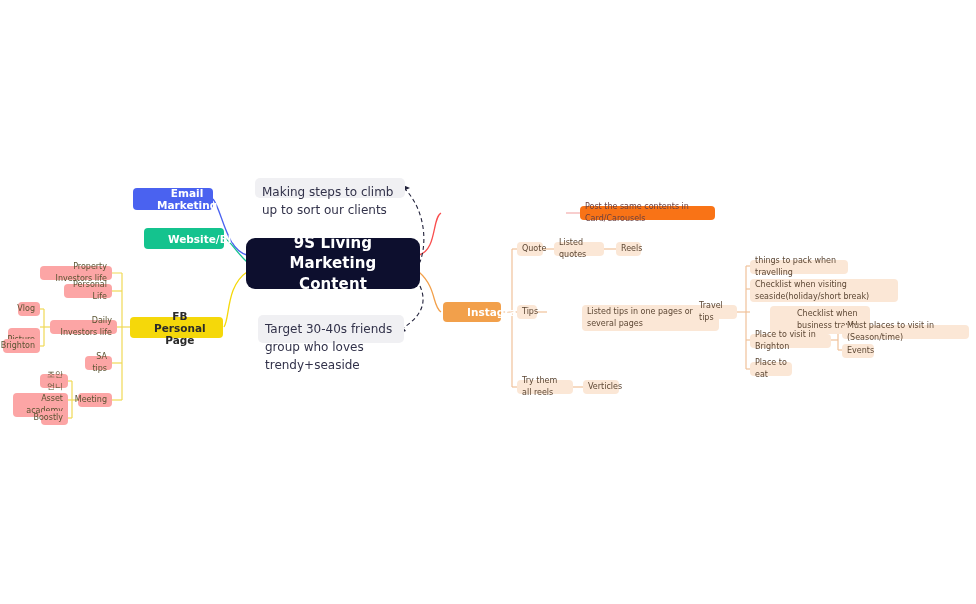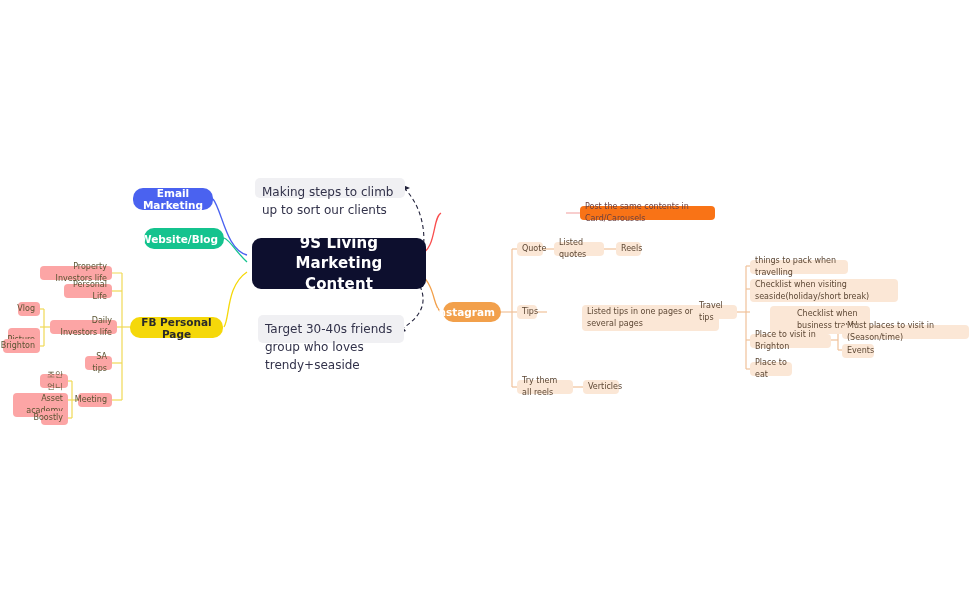--- a/index.html
+++ b/index.html
@@ -10,22 +10,22 @@
 
   .node{position:absolute;box-sizing:border-box;display:flex;align-items:center;
         justify-content:center;text-align:center;white-space:pre-line;}
 
   
   .central{background:#0d0f2e;color:#ffffff;border-radius:9px;
            font-size:15px;font-weight:700;line-height:1.35;
            padding:6px 10px;letter-spacing:.1px;}
 
   
-  .pill{border-radius:10px;font-size:10.5px;font-weight:700;padding:5px 6px;
-        justify-content:flex-end;}
+  .pill{border-radius:4px;font-size:10.5px;font-weight:700;padding:5px 24px;
+        justify-content:flex-start;}
   .pill.email{background:#4a62f0;color:#ffffff;}
   .pill.web{background:#14c38e;color:#ffffff;}
   .pill.fbp{background:#f5d80a;color:#2a2a2a;}
   .pill.fbb{background:#f94e4e;color:#ffffff;}
   .pill.insta{background:#f2a04b;color:#ffffff;}
 
   
   .chip{border-radius:4px;font-size:8px;line-height:1.45;padding:3px 5px;
         color:#4b4b4b;justify-content:center;}
   .chip.y{background:#fca5a5;color:#5a5331;}
@@ -100,21 +100,21 @@
     <path d="M746,312 H750" stroke="#f0c19a" stroke-width="1.2" fill="none"></path>
     <path d="M746,340 H750" stroke="#f0c19a" stroke-width="1.2" fill="none"></path>
     <path d="M746,369 H750" stroke="#f0c19a" stroke-width="1.2" fill="none"></path>
 
     <path d="M831,340 H838" stroke="#f0c19a" stroke-width="1.2" fill="none"></path>
     <path d="M838,331 V350" stroke="#f0c19a" stroke-width="1.2" fill="none"></path>
     <path d="M838,331 H842" stroke="#f0c19a" stroke-width="1.2" fill="none"></path>
     <path d="M838,350 H842" stroke="#f0c19a" stroke-width="1.2" fill="none"></path>
   </svg>
 
-  <div class="node central" style="left:252px;top:238px;width:174px;height:51px;">
+  <div class="node central" style="left:246px;top:238px;width:174px;height:51px;">
     <span>9S Living Marketing
 Content</span>
   </div>
 
   <div class="node note" style="left:255px;top:178px;width:150px;height:20px;">
     <span>Making steps to climb up to sort our clients</span>
   </div>
   <div class="node note" style="left:258px;top:315px;width:146px;height:28px;">
     <span>Target 30-40s friends group who loves trendy+seaside</span>
   </div>

